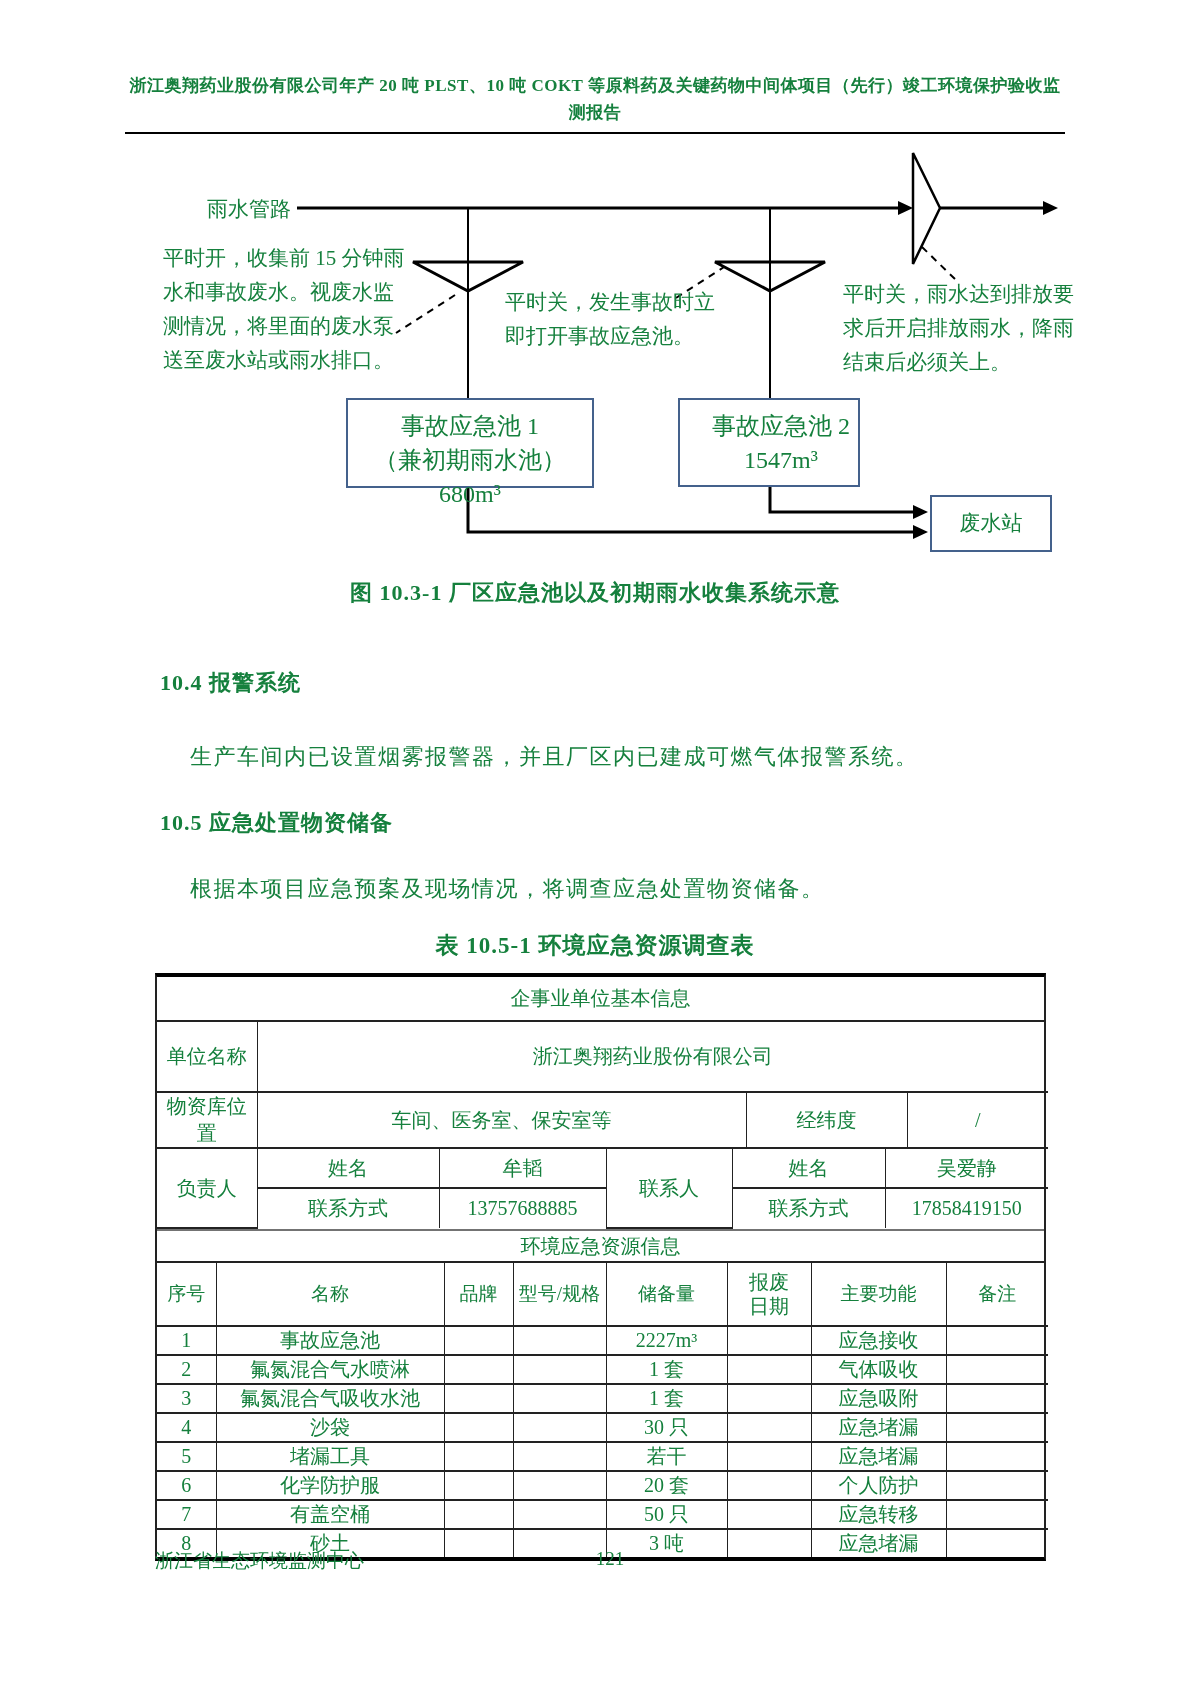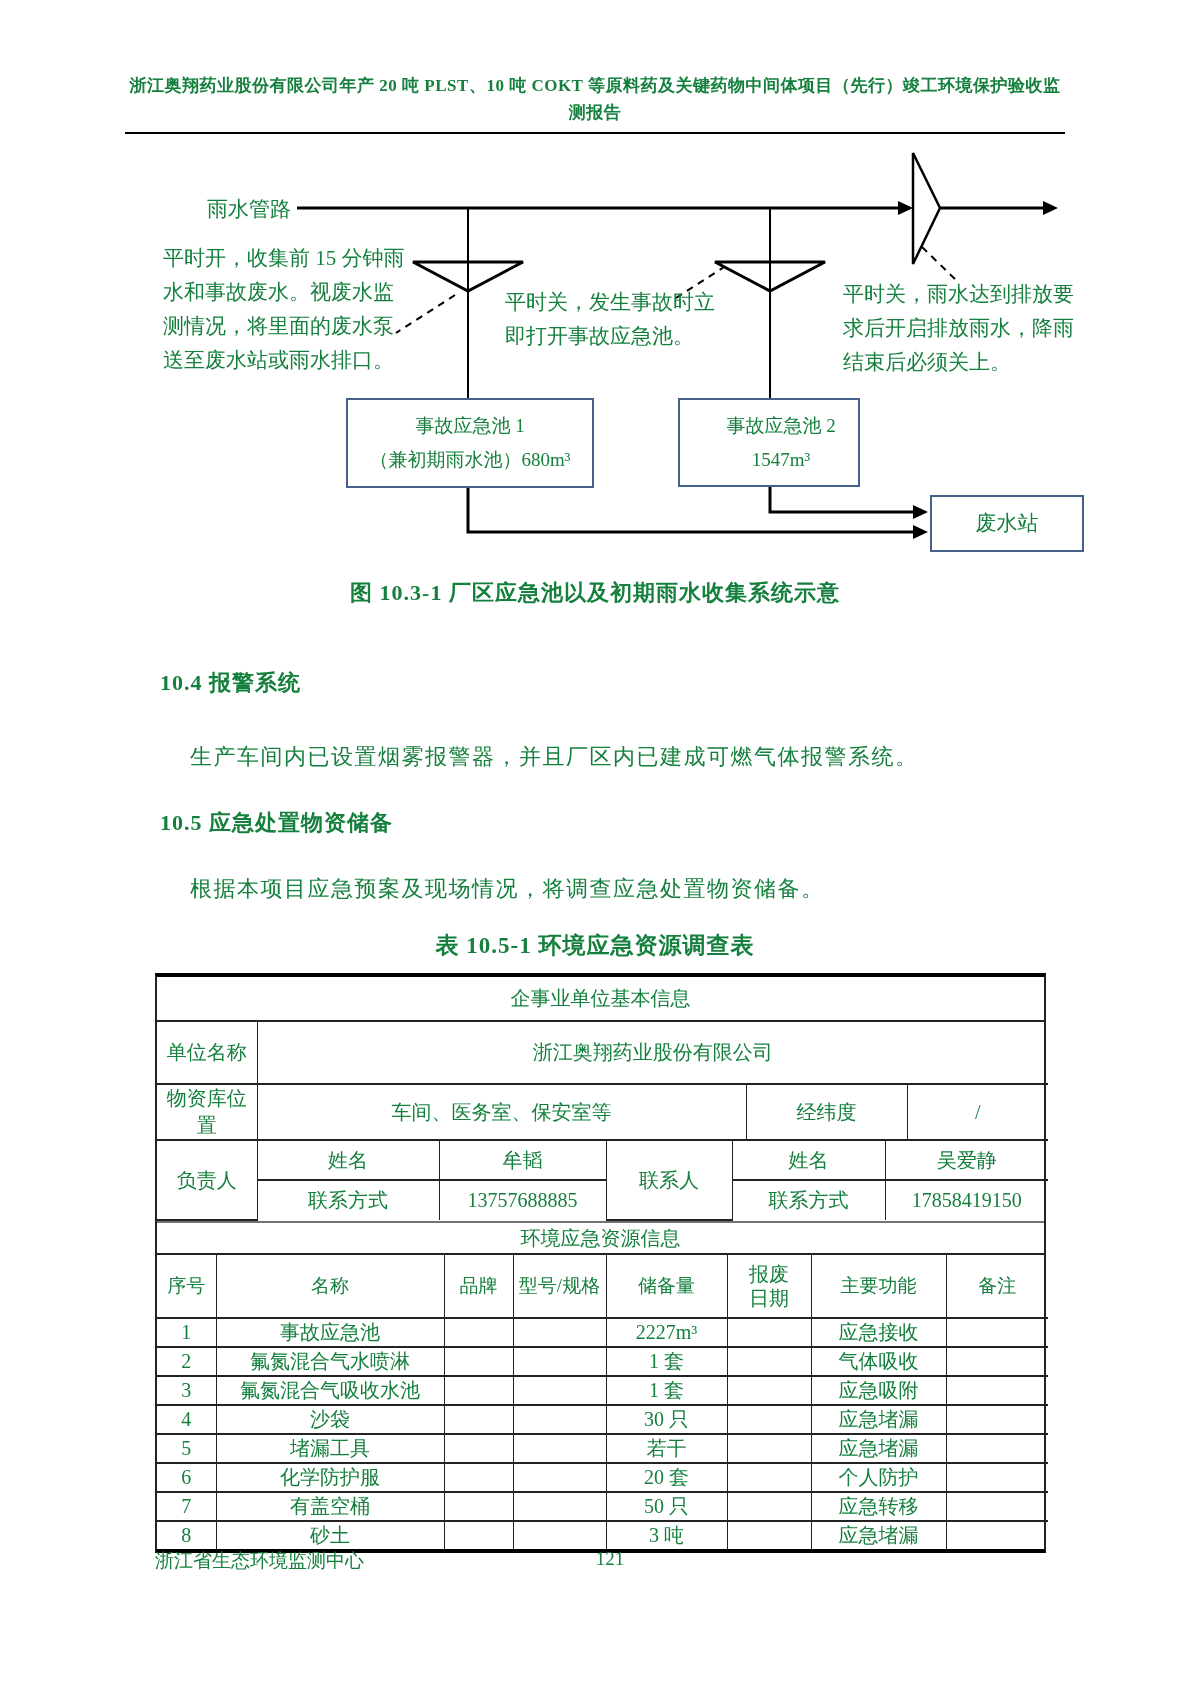--- a/index.html
+++ b/index.html
@@ -13,21 +13,21 @@
     font-size:17px;font-weight:bold;line-height:27px;text-align:center;letter-spacing:.5px;
   }
   .header-rule{position:absolute;left:125px;top:132px;width:940px;height:0;border-top:2px solid #000;}
   
   .diagram{position:absolute;left:0;top:145px;width:1190px;height:470px;}
   .diagram svg{position:absolute;left:0;top:0;}
   .dg-label{position:absolute;font-size:21px;white-space:nowrap;}
   .note{position:absolute;font-size:21px;line-height:34px;white-space:pre-line;}
   .dg-box{
     position:absolute;border:2px solid #44618C;background:#fff;
-    font-size:19px;line-height:34px;text-align:center;box-sizing:border-box;
+    font-size:24px;line-height:34px;text-align:center;box-sizing:border-box;
   }
   .dg-box .inbox{padding-top:9px;}
   .waste-box{
     position:absolute;border:2px solid #44618C;background:#fff;box-sizing:border-box;
     font-size:21px;text-align:center;
   }
   .caption{
     position:absolute;left:0;top:578px;width:1190px;text-align:center;
     font-size:22px;font-weight:bold;letter-spacing:1px;
   }
@@ -116,21 +116,21 @@
         <div>事故应急池 1</div>
         <div>（兼初期雨水池）680m³</div>
       </div>
     </div>
     <div class="dg-box" style="left:678px;top:253px;width:182px;height:89px;padding-left:24px;">
       <div class="inbox">
         <div>事故应急池 2</div>
         <div>1547m³</div>
       </div>
     </div>
-    <div class="waste-box" style="left:930px;top:350px;width:154px;height:57px;line-height:53px;">废水站</div>
+    <div class="waste-box" style="left:930px;top:350px;width:122px;height:57px;line-height:53px;">废水站</div>
   </div>
 
   <div class="caption">图 10.3-1 厂区应急池以及初期雨水收集系统示意</div>
 
   <div class="h2" style="top:668px;">10.4 报警系统</div>
   <div class="para" style="top:742px;">生产车间内已设置烟雾报警器，并且厂区内已建成可燃气体报警系统。</div>
   <div class="h2" style="top:808px;">10.5 应急处置物资储备</div>
   <div class="para" style="top:874px;">根据本项目应急预案及现场情况，将调查应急处置物资储备。</div>
 
   <div class="tbl-title" style="top:930px;">表 10.5-1 环境应急资源调查表</div>
@@ -144,21 +144,21 @@
         <col style="width:100px">
           <col style="width:182px">
           <col style="width:167px">
           <col style="width:126px">
         <col style="width:14px">
           <col style="width:139px">
           <col style="width:22px">
           <col style="width:141px">
       </colgroup>
       <tbody>
-          <tr style="height:62px">
+          <tr style="height:70px">
         <td>单位名称</td>
         <td colspan="7">浙江奥翔药业股份有限公司</td>
       </tr>
       <tr style="height:48px">
         <td>物资库位置</td>
         <td colspan="4">车间、医务室、保安室等</td>
         <td colspan="2">经纬度</td>
         <td>/</td>
       </tr>
       <tr style="height:40px">

